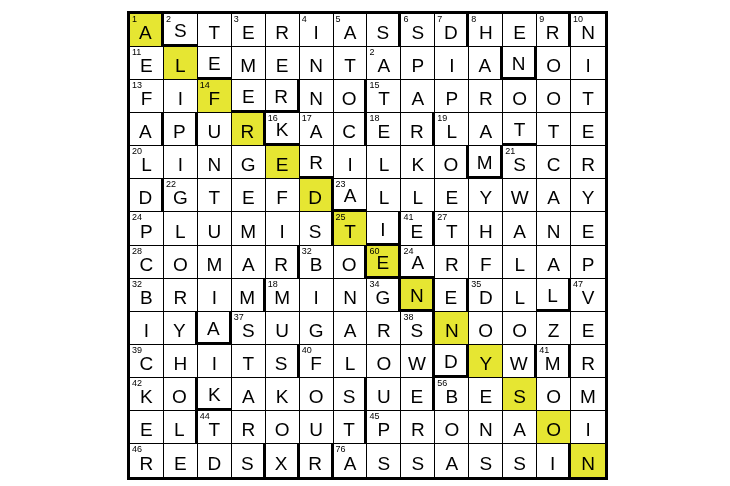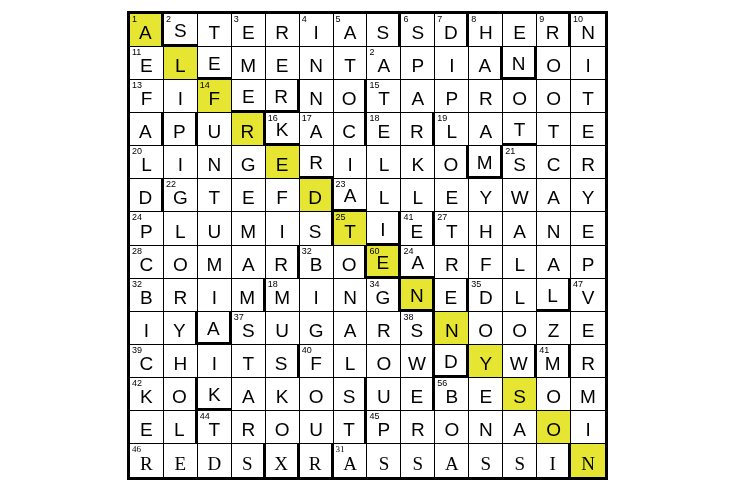--- a/index.html
+++ b/index.html
@@ -11,21 +11,21 @@
     position:absolute; left:127px; top:11px; width:481px; height:469px;
     display:grid; grid-template-columns:repeat(14,1fr); grid-template-rows:repeat(14,1fr);
     border:3px solid #000; box-sizing:border-box; background:#fff;
   }
   .cell {
     position:relative; box-sizing:border-box;
     border-right:1.5px solid #000; border-bottom:1.5px solid #000;
     display:flex; align-items:flex-end; justify-content:center;
   }
   .cell:nth-child(14n) { border-right-width:0;align-items:flex-end; }
-  .cell:nth-child(n+183) { border-bottom-width:0;font-family:Liberation Serif, serif; }
+  .cell:nth-child(n+183) { border-bottom-width:0; }
   .cell.bR { border-right-width:3.5px; }
   .cell.bB { border-bottom-width:3.5px; }
   .cell.hl { background:var(--hl,#e6e632); }
   .num {
     position:absolute; top:0; left:2px; font-size:9px; line-height:11px; color:#000;
   }
   .ch {
     font-size:19px; line-height:1; padding-bottom:4px; color:#000;
   }
 </style>
@@ -637,21 +637,21 @@
     <div class="cell bR">
       <span class="ch">S</span>
     </div>
     <div class="cell bR">
       <span class="ch">X</span>
     </div>
     <div class="cell bR">
       <span class="ch">R</span>
     </div>
     <div class="cell">
-      <span class="num">31</span>
+      <span class="num">76</span>
       <span class="ch">A</span>
     </div>
     <div class="cell">
       <span class="ch">S</span>
     </div>
     <div class="cell">
       <span class="ch">S</span>
     </div>
     <div class="cell">
       <span class="ch">A</span>

